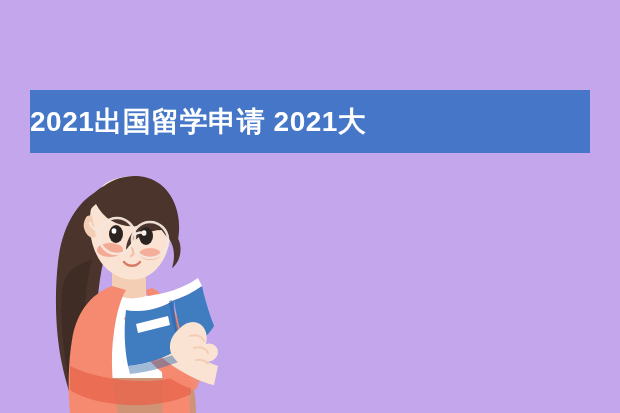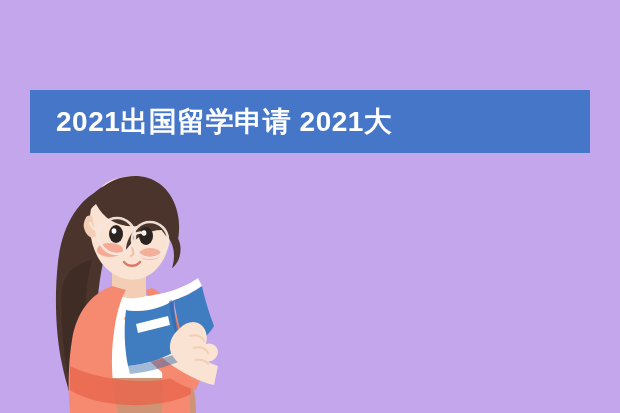--- a/index.html
+++ b/index.html
@@ -19,21 +19,20 @@
   #title-banner {
     position: absolute;
     left: 30px;
     top: 90px;
     width: 560px;
     height: 63px;
     background: #4576c8;
     display: flex;
     align-items: center;
     box-sizing: border-box;
-    padding-left: 26px;
   }
   #title-text {
     color: #ffffff;
     font-size: 28px;
     font-weight: bold;
     letter-spacing: 0.5px;
     line-height: 1;
     white-space: nowrap;
     font-family: "Liberation Sans", "DejaVu Sans", sans-serif;
   }

